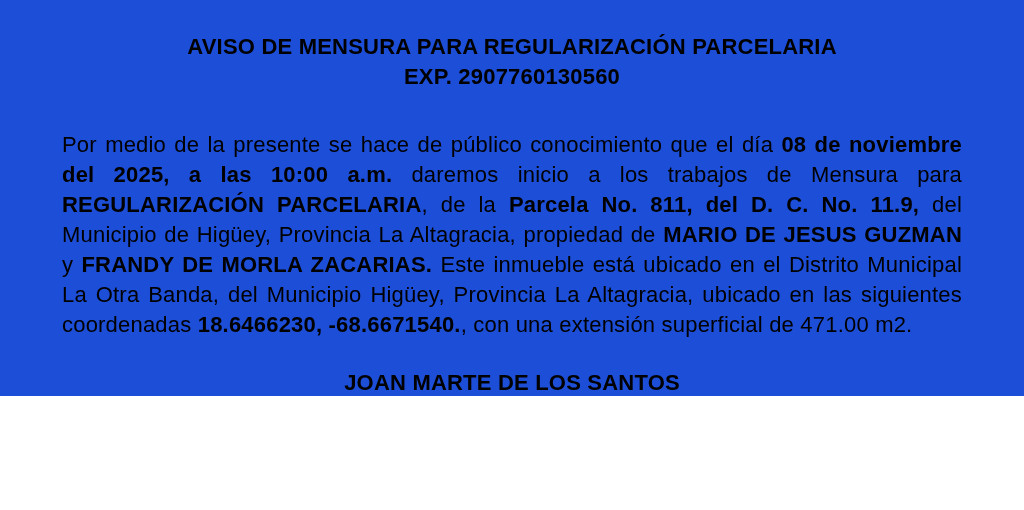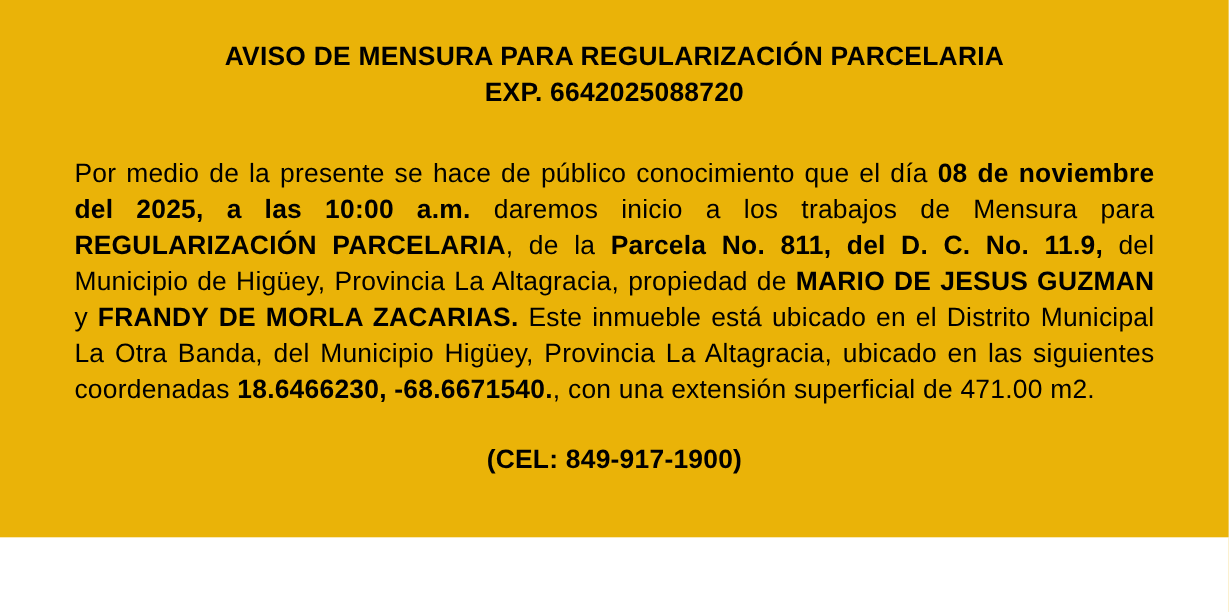--- a/index.html
+++ b/index.html
@@ -3,22 +3,22 @@
 <meta charset="utf-8">
 <style>
   html, body {
     margin: 0;
     padding: 0;
     background: #ffffff;
   }
   .page {
     position: relative;
     width: 1024px;
-    height: 448px;
-    background: #eab308;
+    height: 396px;
+    background: #1d4ed8;
     color: #000000;
     font-family: "Liberation Sans", sans-serif;
     box-sizing: border-box;
     padding: 32px 62px 12px 62px;
     overflow: hidden;
   }
   .title-block {
     text-align: center;
     font-weight: bold;
     font-size: 22px;
@@ -45,22 +45,23 @@
     letter-spacing: 0.2px;
   }
 </style>
 </head>
 <body>
 
 <div class="page">
 
   <div class="title-block">
     <div>AVISO DE MENSURA PARA REGULARIZACIÓN PARCELARIA</div>
-    <div>EXP. 6642025088720</div>
+    <div>EXP. 2907760130560</div>
   </div>
 
   <p class="notice-body"><span>Por medio de la presente se hace de público conocimiento que el día </span><b>08 de noviembre del 2025, a las 10:00 a.m.</b><span> daremos inicio a los trabajos de Mensura para </span><b>REGULARIZACIÓN PARCELARIA</b><span>, de la </span><b>Parcela No. 811, del D. C. No. 11.9,</b><span> del Municipio de Higüey, Provincia La Altagracia, propiedad de </span><b>MARIO DE JESUS GUZMAN</b><span> y </span><b>FRANDY DE MORLA ZACARIAS.</b><span> Este inmueble está ubicado en el Distrito Municipal La Otra Banda, del Municipio Higüey, Provincia La Altagracia, ubicado en las siguientes coordenadas </span><b>18.6466230, -68.6671540.</b><span>, con una extensión superficial de 471.00 m2.</span></p>
 
   <div class="signature-block">
+    <div>JOAN MARTE DE LOS SANTOS</div>
     <div>(CEL: 849-917-1900)</div>
   </div>
 
 </div>
 
 </body></html>

